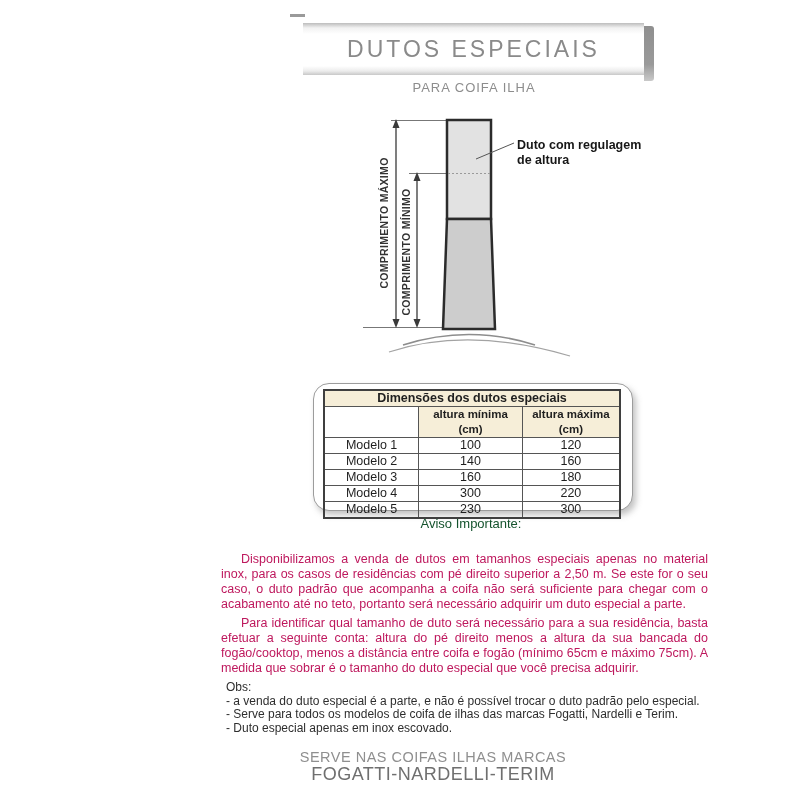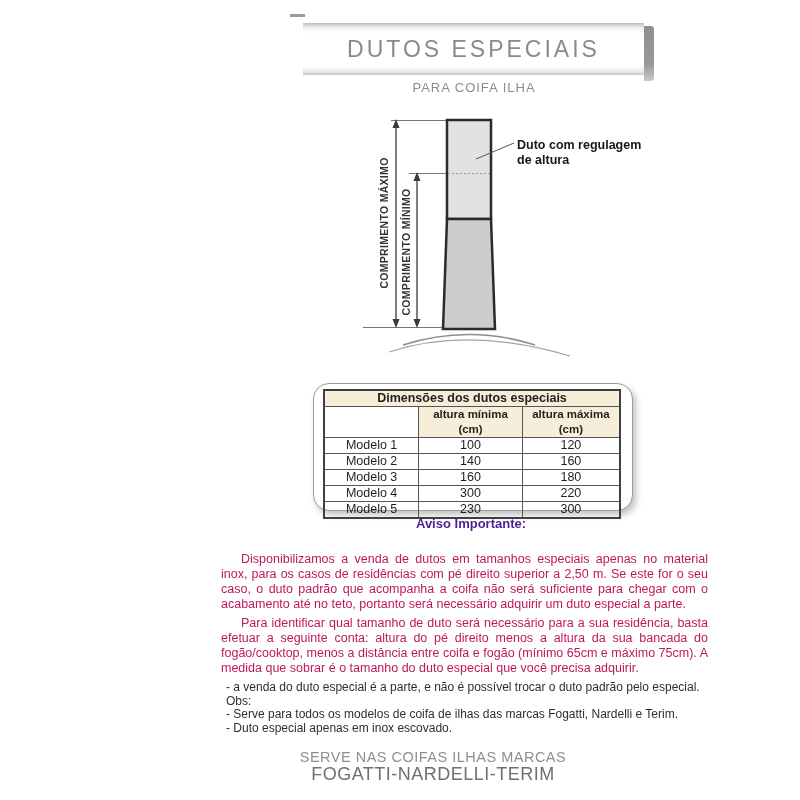--- a/index.html
+++ b/index.html
@@ -54,21 +54,21 @@
   }
   table.dim-table td {
     border:1px solid #555; height:15px; line-height:15px;
     padding:0 2px; text-align:center; vertical-align:middle;
   }
   td.tbl-title { background:var(--table_header_bg,#f6eed8); font-weight:bold; font-size:12.5px; height:16px; }
   td.col-head  { background:var(--table_header_bg,#f6eed8); font-weight:bold; font-size:11.5px; height:16px; }
   
   .aviso {
     position:absolute; left:100px; top:504px; width:600px; text-align:center;
-    font-weight:bold; font-size:13px; color:#4c1d95;
+    font-weight:normal; font-size:13px; color:#14532d;
   }
   .para {
     position:absolute; left:150px; width:487px;
     text-align:justify; text-indent:20px;
     font-size:12.5px; line-height:15.3px; color:#be185d;
   }
   .para.p1 { top:527px; }
   .para.p2 { top:591px; }
   .obs-block {
     position:absolute; left:155px; top:669px; width:520px;
@@ -168,22 +168,22 @@
         </tr>
       </tbody>
     </table>
   </div>
 
   <div class="aviso">Aviso Importante:</div>
   <p class="para p1">Disponibilizamos a venda de dutos em tamanhos especiais apenas no material inox, para os casos de residências com pé direito superior a 2,50 m. Se este for o seu caso, o duto padrão que acompanha a coifa não será suficiente para chegar com o acabamento até no teto, portanto será necessário adquirir um duto especial a parte.</p>
   <p class="para p2">Para identificar qual tamanho de duto será necessário para a sua residência, basta efetuar a seguinte conta: altura do pé direito menos a altura da sua bancada do fogão/cooktop, menos a distância entre coifa e fogão (mínimo 65cm e máximo 75cm). A medida que sobrar é o tamanho do duto especial que você precisa adquirir.</p>
 
   <div class="obs-block">
+    <div>Obs:</div>
     <div>- a venda do duto especial é a parte, e não é possível trocar o duto padrão pelo especial.</div>
-    <div>Obs:</div>
     <div>- Serve para todos os modelos de coifa de ilhas das marcas Fogatti, Nardelli e Terim.</div>
     <div>- Duto especial apenas em inox escovado.</div>
   </div>
 
   <div class="footer-line1">SERVE NAS COIFAS ILHAS MARCAS</div>
   <div class="footer-line2">FOGATTI-NARDELLI-TERIM</div>
 
 </div>
 
 </body></html>

